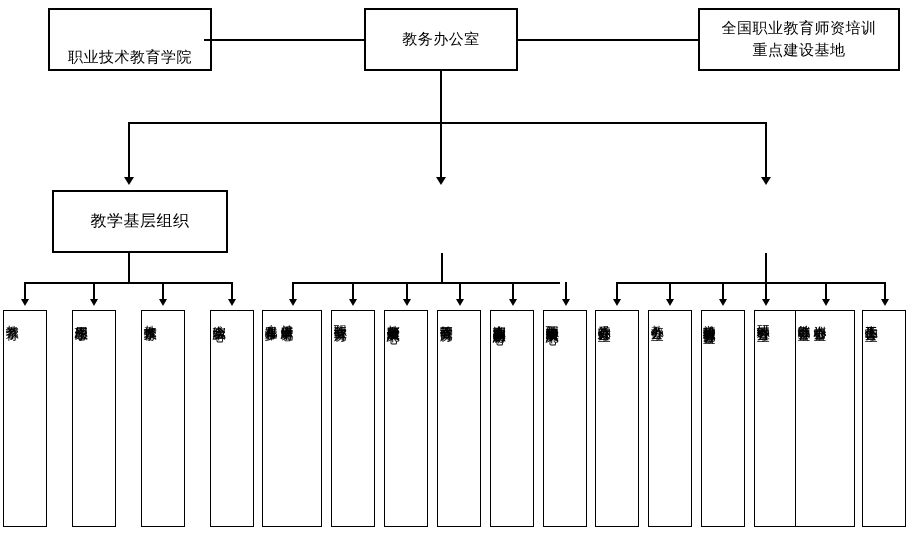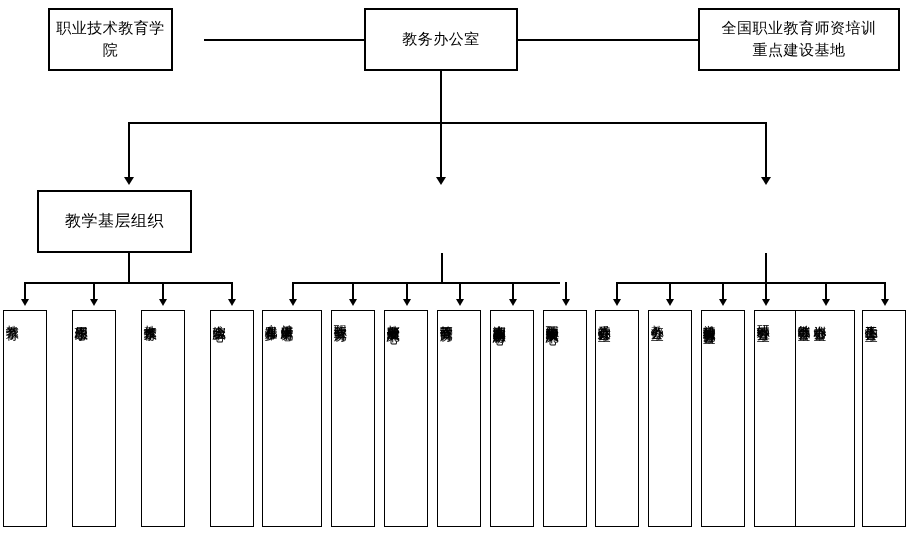--- a/index.html
+++ b/index.html
@@ -92,21 +92,21 @@
     border-left-width: 4px;
     border-right-width: 4px;
     border-top-width: 7px;
   }
 </style>
 </head>
 <body>
 
 <div id="chart-root">
 
-  <div class="box l1" style="left:48px; top:8px; width:125px; height:63px;">
+  <div class="box l1" style="left:48px; top:8px; width:164px; height:63px;align-items:flex-end;">
     <span>职业技术教育学院</span>
   </div>
 
   <div class="box l1" style="left:364px; top:8px; width:154px; height:63px;">
     <span>教务办公室</span>
   </div>
 
   <div class="box l1" style="left:698px; top:8px; width:202px; height:63px;">
     <span style="display:block;">
       <span style="display:block;">全国职业教育师资培训</span>
@@ -123,21 +123,21 @@
 
   <div class="vline" style="left:128px; top:122px; height:55px;"></div>
   <div class="arrow" style="left:124px; top:177px;"></div>
 
   <div class="vline" style="left:440px; top:122px; height:55px;"></div>
   <div class="arrow" style="left:436px; top:177px;"></div>
 
   <div class="vline" style="left:765px; top:122px; height:55px;"></div>
   <div class="arrow" style="left:761px; top:177px;"></div>
 
-  <div class="box l2" style="left:37px; top:190px; width:155px; height:63px;">
+  <div class="box l2" style="left:52px; top:190px; width:176px; height:63px;">
     <span>教学基层组织</span>
   </div>
 
 
 
   <div class="vline" style="left:128px; top:253px; height:30px;"></div>
   <div class="hline thin" style="left:24px; top:282px; width:208px;"></div>
 
   <div class="vline thin" style="left:24px; top:282px; height:18px;"></div>
   <div class="arrow small" style="left:21px; top:299px;"></div>

